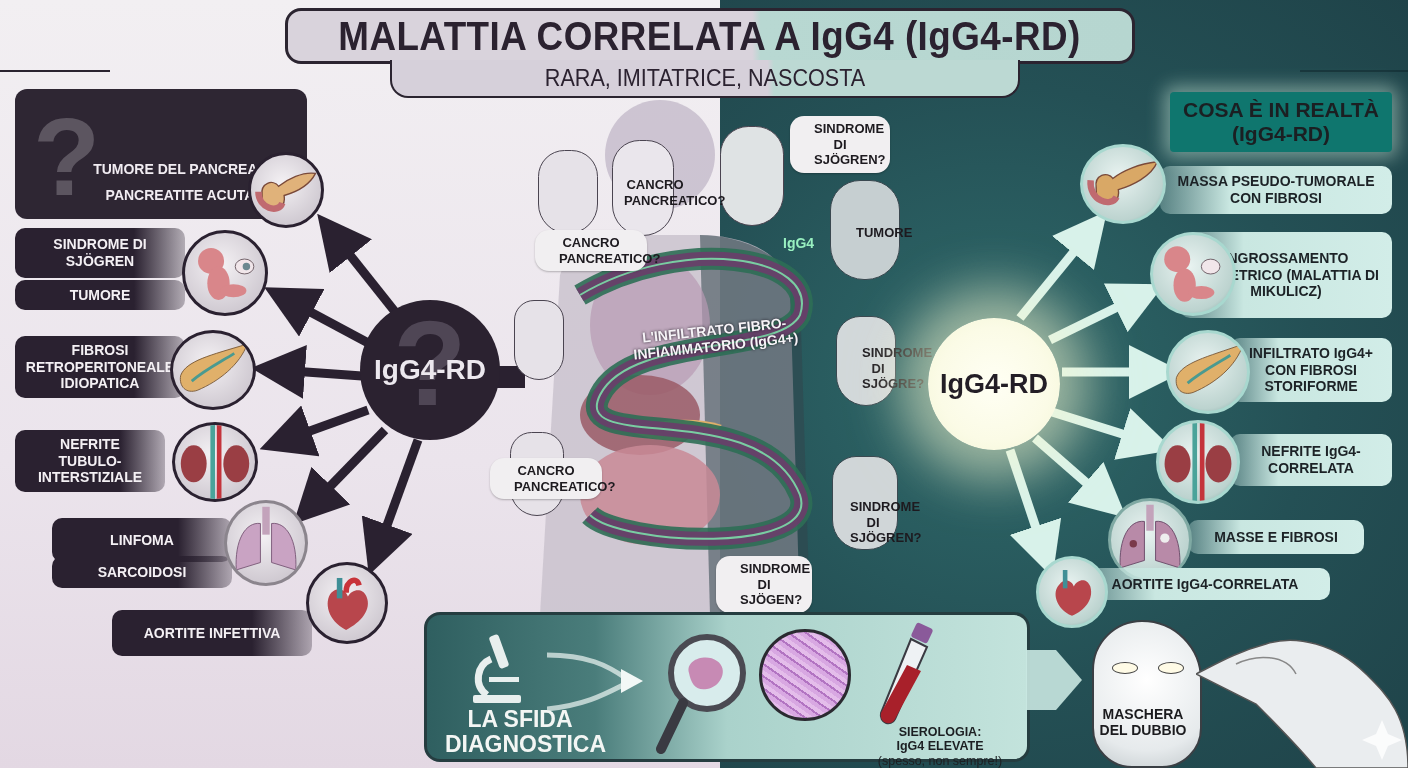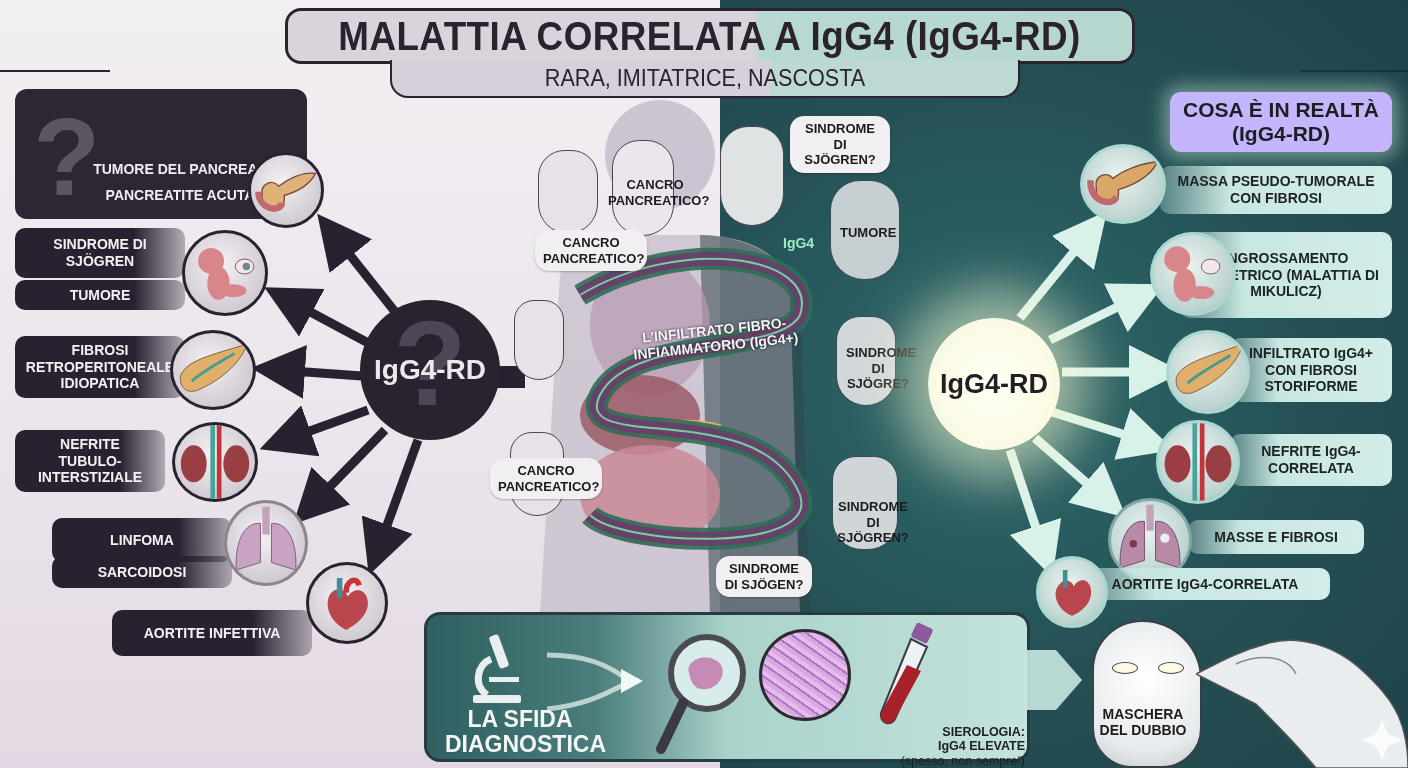--- a/index.html
+++ b/index.html
@@ -21,47 +21,47 @@
 .lbox{position:absolute;background:linear-gradient(90deg,#2a2130 0%,#2a2130 70%,rgba(42,33,48,0.3) 100%);color:#f4f0f4;border-radius:10px;
  display:flex;align-items:center;justify-content:center;text-align:center;font-size:14px;line-height:1.2;padding:4px 17px}
 .lheader{position:absolute;left:15px;top:89px;width:292px;height:130px;background:#2e2633;border-radius:12px}
 .lheader .q{position:absolute;left:18px;top:4px;font-size:110px;color:#5c5560;font-weight:bold}
 .lheader .h{position:absolute;left:85px;top:6px;width:200px;text-align:center;font-size:22px;color:#e8e4ea;line-height:1.15}
 .lheader .i1{position:absolute;left:70px;top:72px;width:190px;text-align:center;font-size:14px;color:#f1ecf2}
 .lheader .i2{position:absolute;left:70px;top:98px;width:190px;text-align:center;font-size:14px;color:#f1ecf2}
 
 .rbox{position:absolute;background:linear-gradient(90deg,rgba(200,232,226,0.3) 0%,#c9e7e1 30%,#d2ede8 100%);color:#1c2226;border-radius:10px;
  display:flex;align-items:center;justify-content:center;text-align:center;font-size:14px;line-height:1.2;padding:4px 8px}
-.rheader{position:absolute;left:1170px;top:92px;width:222px;height:60px;background:#c4b5fd;border-radius:11px;box-shadow:0 0 18px 6px rgba(220,250,230,0.45);
+.rheader{position:absolute;left:1170px;top:92px;width:222px;height:60px;background:#0f766e;border-radius:4px;box-shadow:0 0 18px 6px rgba(220,250,230,0.45);
  display:flex;align-items:center;justify-content:center;text-align:center;font-size:21px;line-height:1.15;color:#1b1f22}
 
 .organ{position:absolute;border-radius:50%;border:3px solid #2a2130;background:radial-gradient(circle at 45% 40%,#f4f1f4 0%,#cfc9d1 75%,#a9a2ab 100%);overflow:hidden}
 .organ.r{border-color:#a8d8cf;background:radial-gradient(circle at 45% 40%,#e9f3f1 0%,#bcd3cf 70%,#6f9c98 100%)}
 .organ svg{width:100%;height:100%}
 
 .hub-dark{position:absolute;left:360px;top:300px;width:140px;height:140px;border-radius:50%;background:#2b2230;display:flex;align-items:center;justify-content:center}
 .hub-dark .q{position:absolute;font-size:120px;color:#4f4655;top:-6px}
 .hub-dark .t{position:relative;font-size:28px;color:#ece8ee}
 .hub-light{position:absolute;left:928px;top:318px;width:132px;height:132px;border-radius:50%;background:radial-gradient(circle,#fffff4 0%,#fbfbe6 60%,#f2f5d5 100%);
  box-shadow:0 0 50px 30px rgba(250,250,210,0.55);display:flex;align-items:center;justify-content:center}
 .hub-light .t{font-size:27px;color:#231e26}
 
 svg.arrows{position:absolute;left:0;top:0;width:1408px;height:768px;pointer-events:none}
 
 .body-fig{position:absolute;left:500px;top:95px;width:420px;height:520px}
-.bubble{position:absolute;background:#f1eff1;border-radius:14px;color:#1d1a1f;font-size:13px;text-align:center;line-height:1.2;padding:5px 8px;box-shadow:0 1px 2px rgba(0,0,0,0.25)}
+.bubble{position:absolute;background:#f1eff1;border-radius:14px;color:#1d1a1f;font-size:13px;text-align:center;line-height:1.2;padding:5px 24px;box-shadow:0 1px 2px rgba(0,0,0,0.25)}
 .bubble.plain{background:transparent;box-shadow:none}
 .ribbon-label{position:absolute;left:600px;top:322px;width:230px;text-align:center;color:#f6f3f7;font-size:14px;line-height:1.15;transform:rotate(-6deg);text-shadow:0 0 3px #1f1a24}
 .igg4-tag{position:absolute;left:783px;top:235px;color:#98f0c0;font-size:14px}
 
 .diag{position:absolute;left:424px;top:612px;width:606px;height:150px;border:3px solid #253d40;border-radius:16px;
  background:linear-gradient(90deg,#2f5f60 0%,#4a7d7b 28%,#aad2cb 50%,#c3e3dc 100%);padding-left:13px;}
 .diag .t{position:absolute;left:18px;top:92px;width:150px;text-align:center;font-size:23px;color:#f3f6f4;line-height:1.1}
 .diag .hist{position:absolute;left:268px;top:110px;width:170px;text-align:center;font-size:12.5px;color:#1c1f22;line-height:1.15}
-.diag .sero{position:absolute;left:428px;top:110px;width:170px;text-align:right;font-size:12.5px;color:#1c1f22;line-height:1.15}
+.diag .sero{position:absolute;left:428px;top:110px;width:170px;text-align:center;font-size:12.5px;color:#1c1f22;line-height:1.15}
 .mask-label{position:absolute;left:1098px;top:706px;width:90px;text-align:center;font-size:14px;color:#1b1b1e;line-height:1.15}
 </style>
 </head>
 <body>
 
 <div class="left-bg"></div>
 <div class="right-bg"></div>
 
 <div class="title-line" style="left:0;top:70px;width:110px"></div>
 <div class="title-line" style="left:1300px;top:70px;width:108px;background:#16343a"></div>

